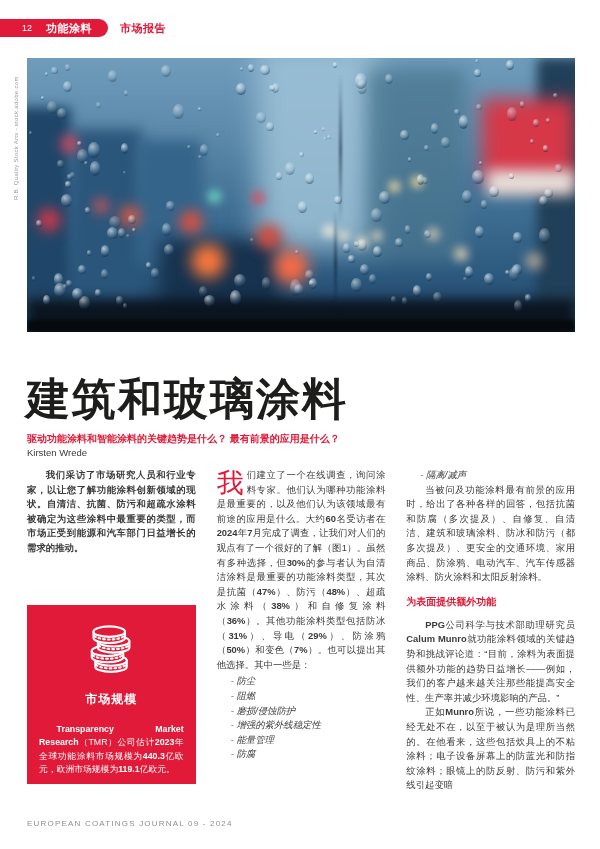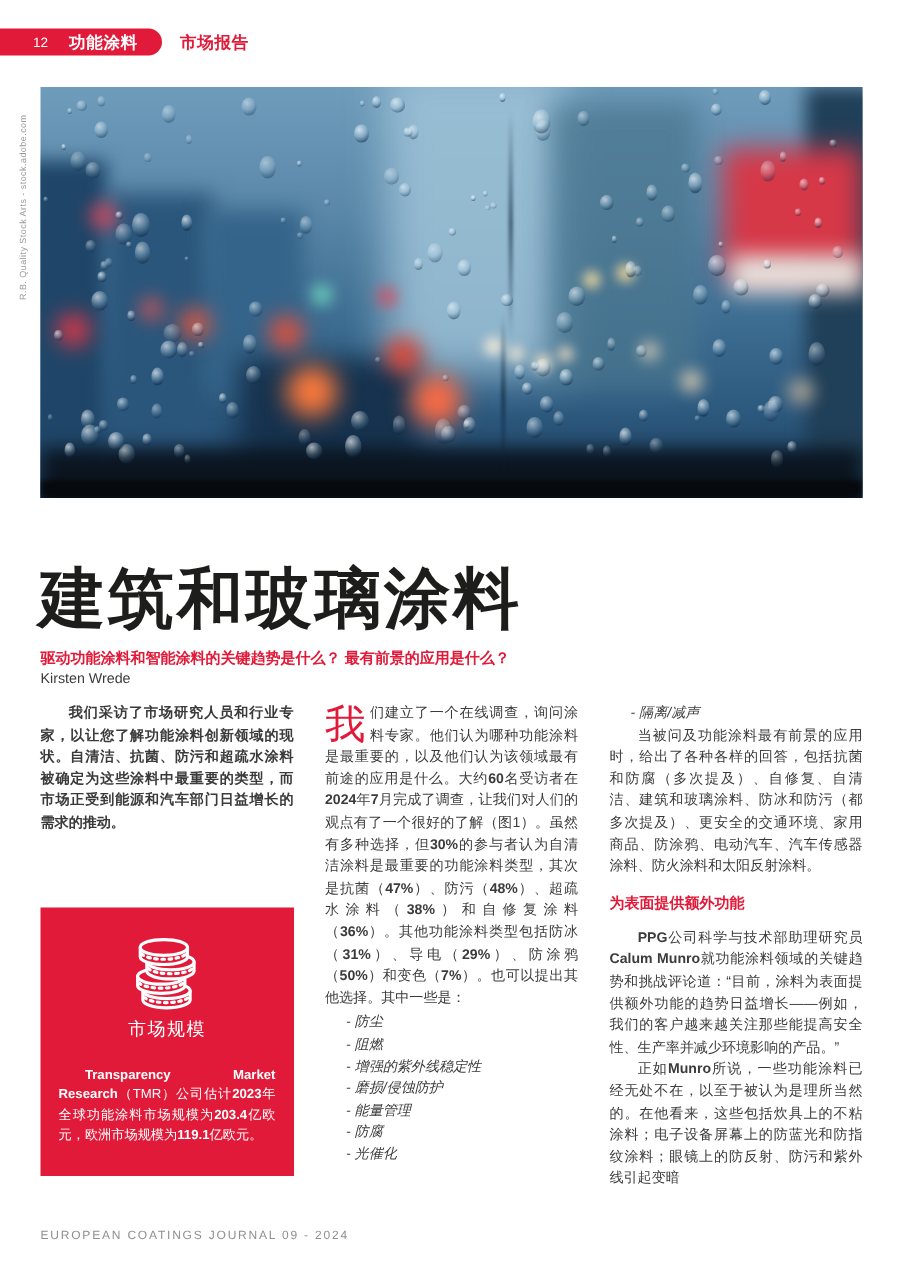--- a/index.html
+++ b/index.html
@@ -45,21 +45,21 @@
   ul.opts li { text-align:left; padding-left:14px; }
   ul.opts li::before { content:"- "; }
   .col3 ul.opts { margin-top:0; }
   .red-heading { font-size:10px; font-weight:700; color:var(--red); margin:10px 0 9px 0; }
   .col3 p + p { margin-top:0; }
 
   
   .market-box { margin-top:49px; width:100%; height:179px; background:var(--red); color:#fff;
                 padding:17px 12px 0 12px; text-align:center; }
   .market-box svg { display:block; margin:0 auto; }
-  .market-box h3 { font-size:12px; font-weight:400; letter-spacing:1px; }
+  .market-box h3 { font-size:12px; font-weight:700; margin-top:13px; letter-spacing:1px; }
   .market-box p { font-size:8.8px; line-height:13.6px; color:#fff; text-align:justify; text-indent:2em; margin-top:15px; }
 
   
   .footer { position:absolute; left:27px; top:819px; font-size:8px; letter-spacing:1.2px; color:#8f8f8f; }
 
   :root { --red:#e01a38; }
   b { font-weight:700; }
 </style>
 </head>
 <body>
@@ -294,34 +294,33 @@
               <path d="M18 27 a18 6 0 0 0 34 0" fill="none" stroke-dasharray="2 3.4"></path>
             </g>
             <g>
               <path d="M12 11 v7 a18 6 0 0 0 36 0 v-7"></path>
               <ellipse cx="30" cy="11" rx="18" ry="6"></ellipse>
               <path d="M13 16 a18 6 0 0 0 34 0" fill="none" stroke-dasharray="2 3.4"></path>
             </g>
           </g>
         </svg>
         <h3>市场规模</h3>
-        <p><b>Transparency Market Research</b>（TMR）公司估计<b>2023</b>年全球功能涂料市场规模为<b>203.4</b>亿欧元，欧洲市场规模为<b>119.1</b>亿欧元。</p>
+        <p><b>Transparency Market Research</b>（TMR）公司估计<b>2023</b>年全球功能涂料市场规模为<b>440.3</b>亿欧元，欧洲市场规模为<b>119.1</b>亿欧元。</p>
       </div>
     </div>
 
     <div class="col2">
       <p class="dropcap-para"><span class="dropcap">我</span><span>们建立了一个在线调查，询问涂料专家。他们认为哪种功能涂料是最重要的，以及他们认为该领域最有前途的应用是什么。大约<b>60</b>名受访者在<b>2024</b>年<b>7</b>月完成了调查，让我们对人们的观点有了一个很好的了解（图1）。虽然有多种选择，但<b>30%</b>的参与者认为自清洁涂料是最重要的功能涂料类型，其次是抗菌（<b>47%</b>）、防污（<b>48%</b>）、超疏水涂料（<b>38%</b>）和自修复涂料（<b>36%</b>）。其他功能涂料类型包括防冰（<b>31%</b>）、导电（<b>29%</b>）、防涂鸦（<b>50%</b>）和变色（<b>7%</b>）。也可以提出其他选择。其中一些是：</span></p>
       <ul class="opts">
         <li>防尘</li>
         <li>阻燃</li>
+        <li>磨损/侵蚀防护</li>
         <li>增强的紫外线稳定性</li>
-        <li>磨损/侵蚀防护</li>
         <li>能量管理</li>
         <li>防腐</li>
-        <li>光催化</li>
       </ul>
     </div>
 
     <div class="col3">
       <ul class="opts">
         <li>隔离/减声</li>
       </ul>
       <p class="indent">当被问及功能涂料最有前景的应用时，给出了各种各样的回答，包括抗菌和防腐（多次提及）、自修复、自清洁、建筑和玻璃涂料、防冰和防污（都多次提及）、更安全的交通环境、家用商品、防涂鸦、电动汽车、汽车传感器涂料、防火涂料和太阳反射涂料。</p>
       <h4 class="red-heading">为表面提供额外功能</h4>
       <p class="indent"><b>PPG</b>公司科学与技术部助理研究员<b>Calum Munro</b>就功能涂料领域的关键趋势和挑战评论道：“目前，涂料为表面提供额外功能的趋势日益增长——例如，我们的客户越来越关注那些能提高安全性、生产率并减少环境影响的产品。”</p>

